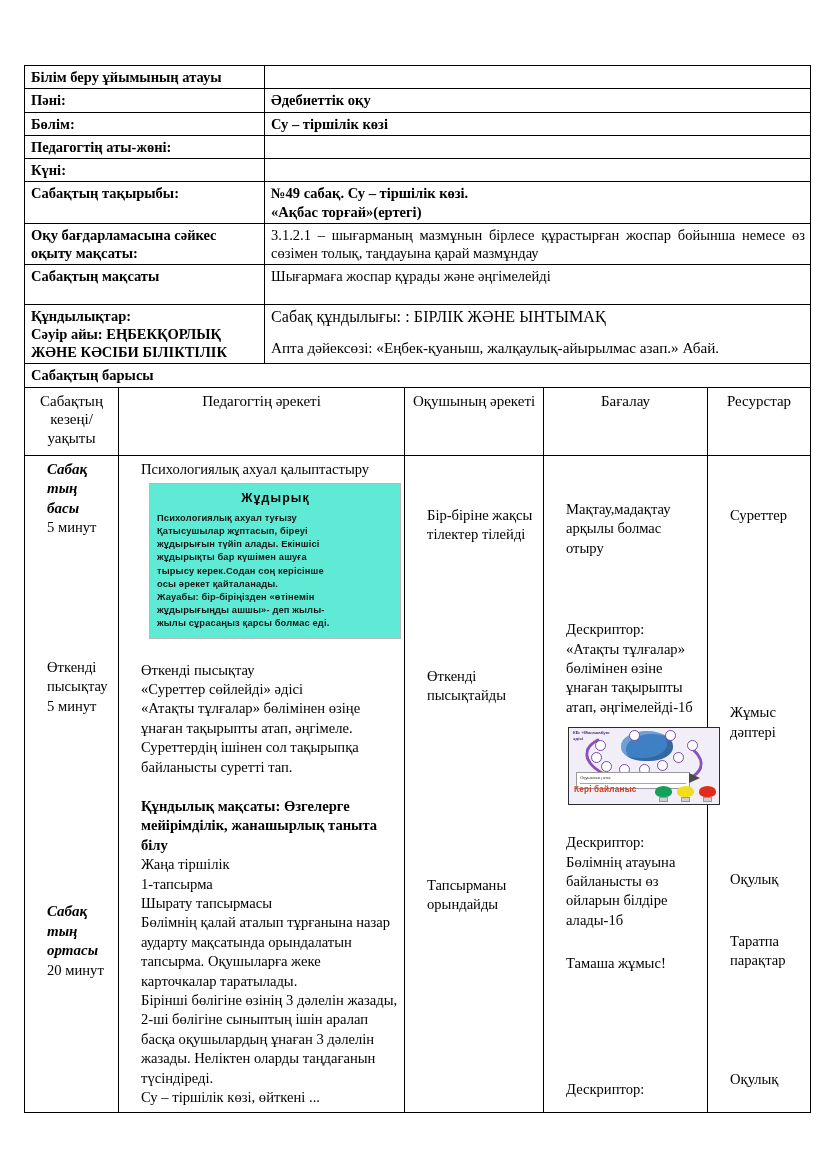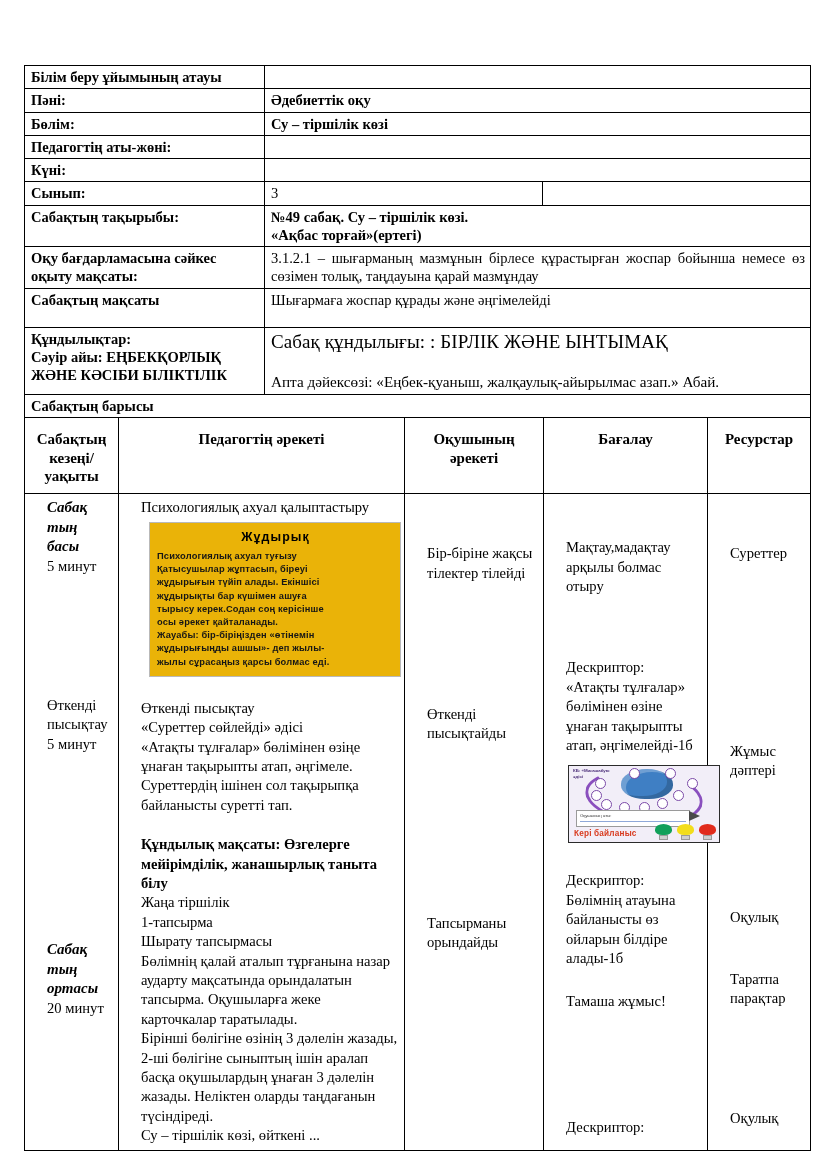--- a/index.html
+++ b/index.html
@@ -47,40 +47,40 @@
   }
   .tight { padding-top: 1px; padding-bottom: 1px; }
   .justify { text-align: justify; text-align-last: left; }
   .barysy {
     font-weight: bold;
     font-size: 15px;
     padding-top: 3px;
     padding-bottom: 16px;
   }
   .small-caps-line {
-    font-size: 19px;
+    font-size: 16px;
     letter-spacing: .1px;
   }
 
   
   table.grid {
     width: 786px;
     border-collapse: collapse;
     table-layout: fixed;
     margin-top: -1px;
   }
   table.grid th, table.grid td {
     border: 1px solid #000000;
     vertical-align: top;
   }
   table.grid th {
-    font-weight: bold;
+    font-weight: normal;
     font-size: 15px;
     text-align: center;
-    padding: 12px 3px 7px;
+    padding: 4px 3px 7px;
     line-height: 1.25;
   }
   table.grid td {
     padding: 4px 6px 4px 22px;
     font-size: 14.6px;
     line-height: 1.33;
   }
   .c-stage  { width: 94px; }
   .c-teach  { width: 286px; }
   .c-pupil  { width: 139px; }
@@ -98,21 +98,21 @@
   }
   .block { margin: 0; }
   .gap-sm { height: 14px; }
   .gap-md { height: 34px; }
   .gap-xl { height: 86px; }
   .bold-run { font-weight: bold; }
 
   
   .slide {
     width: 252px;
-    background: #eab308;
+    background: #5eead4;
     border: 1px solid #b9b9b9;
     margin: 4px 0 0 8px;
     padding: 4px 6px 7px 7px;
     box-sizing: border-box;
   }
   .slide-title {
     text-align: center;
     font-family: "Liberation Sans", sans-serif;
     font-size: 12.4px;
     font-weight: bold;
@@ -196,21 +196,21 @@
   .pic .pen {
     position: absolute;
     left: 120px; top: 45px;
     width: 0; height: 0;
     border-left: 11px solid #4a4a4a;
     border-top: 5px solid transparent;
     border-bottom: 5px solid transparent;
   }
   .pic .kb {
     position: absolute;
-    left: 5px; bottom: 2px;
+    left: 5px; bottom: 8px;
     font-family: "Liberation Sans", sans-serif;
     font-size: 8.2px;
     font-weight: bold;
     color: #d83a1e;
     letter-spacing: .2px;
   }
   .pic .lamp {
     position: absolute;
     bottom: 2px;
     width: 17px; height: 16px;
@@ -259,25 +259,20 @@
       </tr>
       <tr>
         <td class="lbl tight">Педагогтің аты-жөні:</td>
         <td class="val tight" colspan="2"></td>
       </tr>
       <tr>
         <td class="lbl tight">Күні:</td>
         <td class="val tight" colspan="2"></td>
       </tr>
       <tr>
-        <td class="lbl tight">Сынып:</td>
-        <td class="val tight">3</td>
-        <td class="val tight"></td>
-      </tr>
-      <tr>
         <td class="lbl">Сабақтың тақырыбы:</td>
         <td class="lbl" colspan="2">
           <div>№49 сабақ.  Су – тіршілік көзі.</div>
           <div>«Ақбас торғай»(ертегі)</div>
         </td>
       </tr>
       <tr>
         <td class="lbl">
           <div>Оқу бағдарламасына сәйкес</div>
           <div>оқыту мақсаты:</div>
@@ -289,21 +284,21 @@
         <td class="val-serif" colspan="2">Шығармаға жоспар құрады және әңгімелейді</td>
       </tr>
       <tr>
         <td class="lbl">
           <div>Құндылықтар:</div>
           <div>Сәуір айы:  ЕҢБЕКҚОРЛЫҚ</div>
           <div>ЖӘНЕ КӘСІБИ БІЛІКТІЛІК</div>
         </td>
         <td colspan="2">
           <div class="small-caps-line">Сабақ құндылығы:   :  БІРЛІК ЖӘНЕ  ЫНТЫМАҚ</div>
-          <div class="val-serif" style="margin-top:18px">Апта дәйексөзі:  «Еңбек-қуаныш, жалқаулық-айырылмас азап.» Абай.</div>
+          <div class="val-serif" style="margin-top:11px">Апта дәйексөзі:  «Еңбек-қуаныш, жалқаулық-айырылмас азап.» Абай.</div>
         </td>
       </tr>
       <tr>
         <td class="barysy" colspan="3">Сабақтың барысы</td>
       </tr>
     </tbody>
   </table>
 
   <table class="grid">
     <colgroup>

